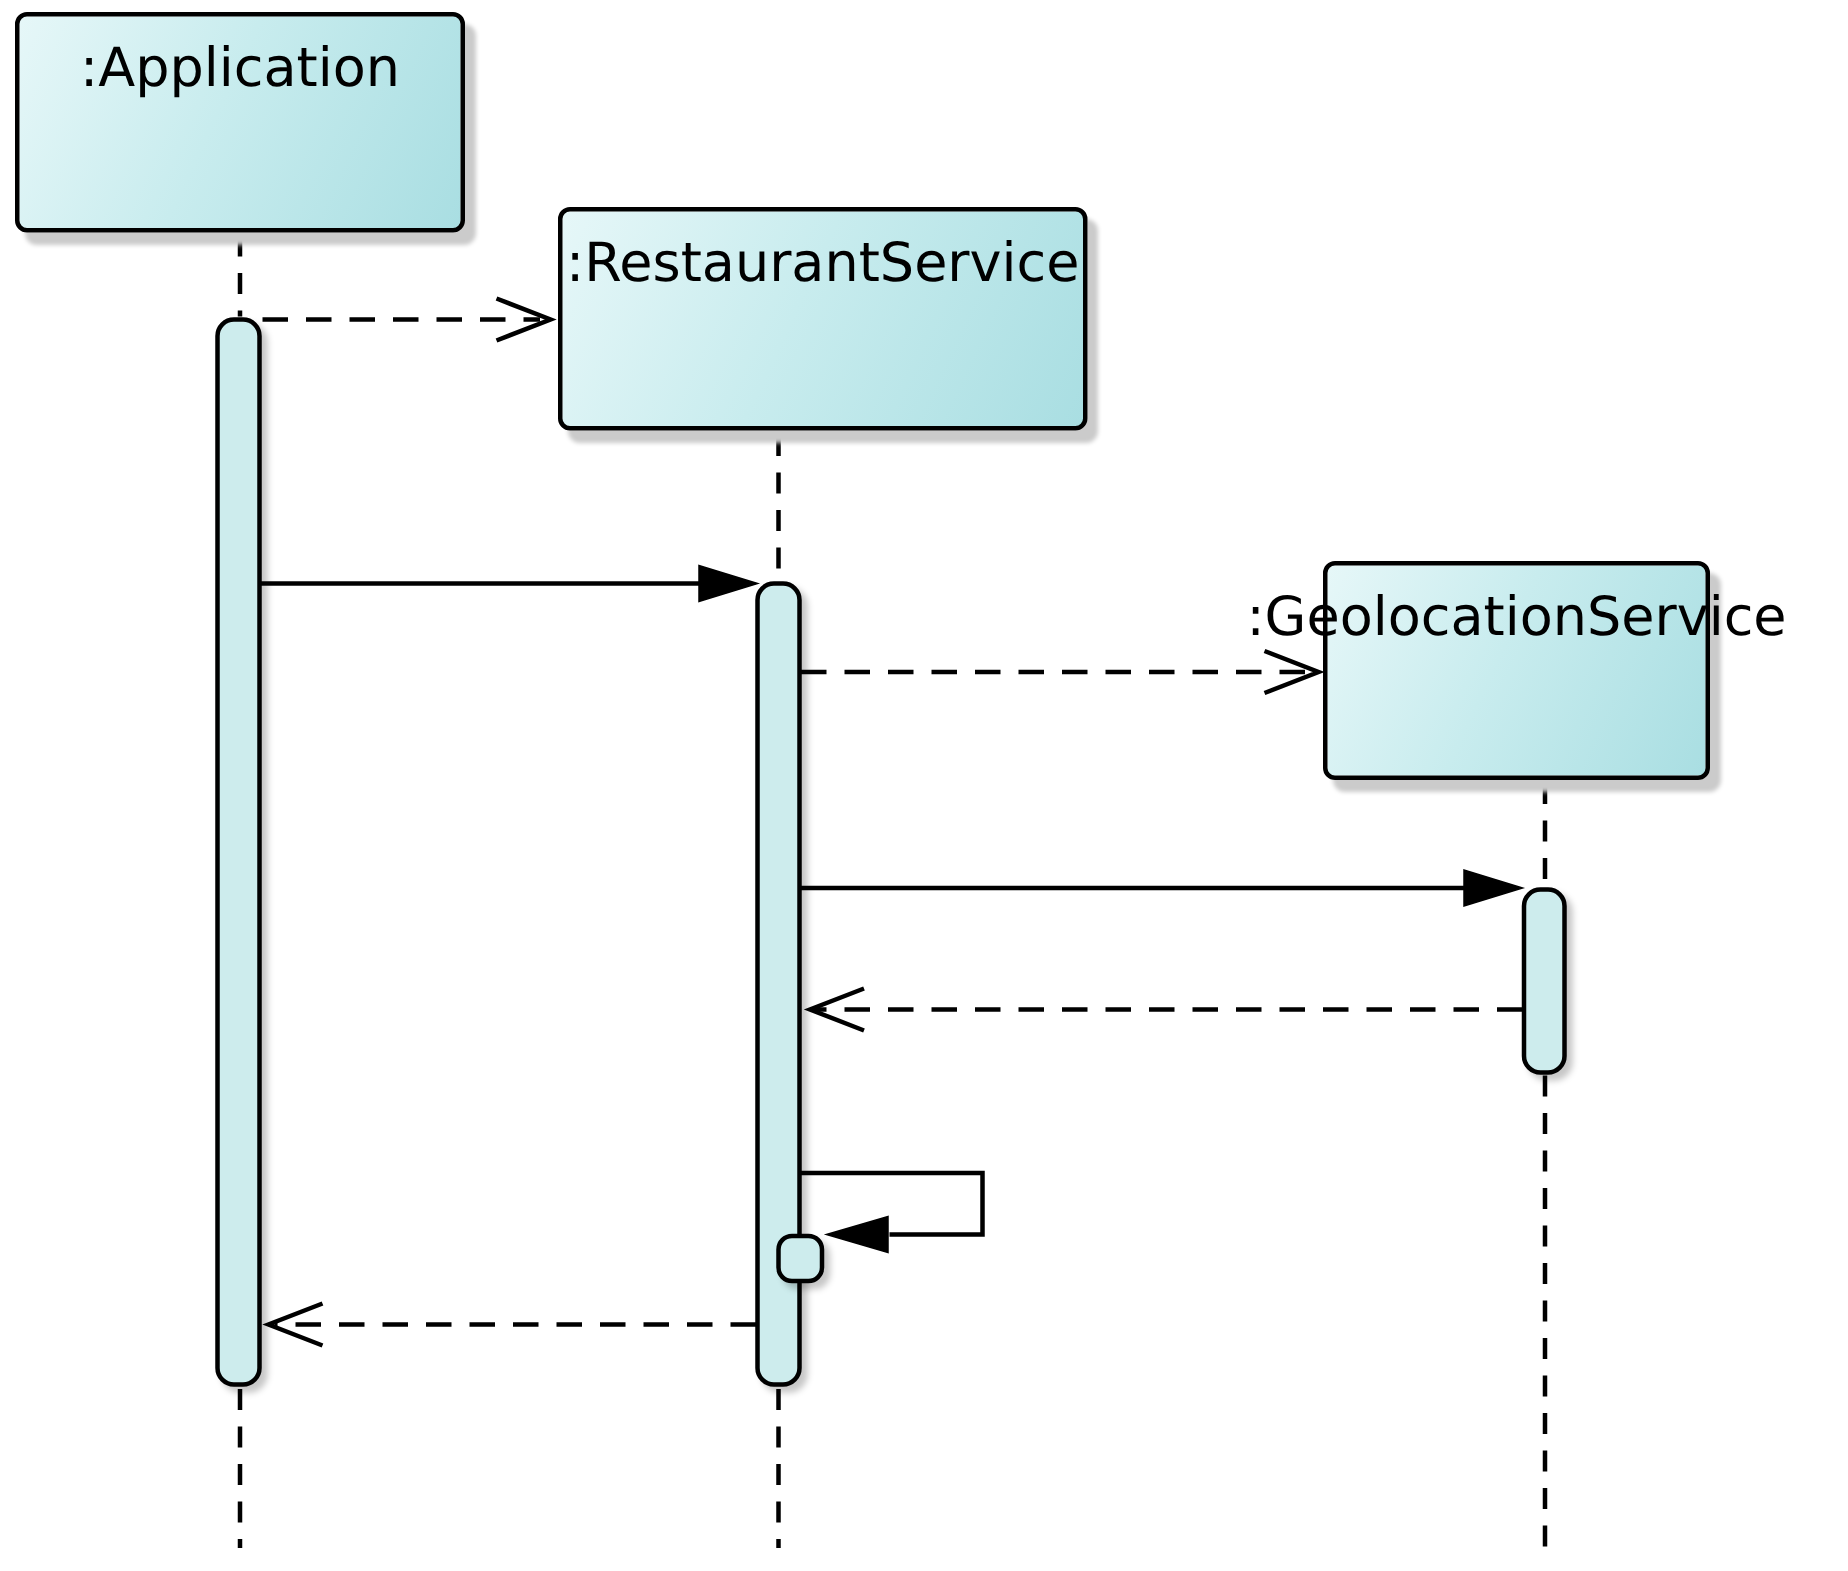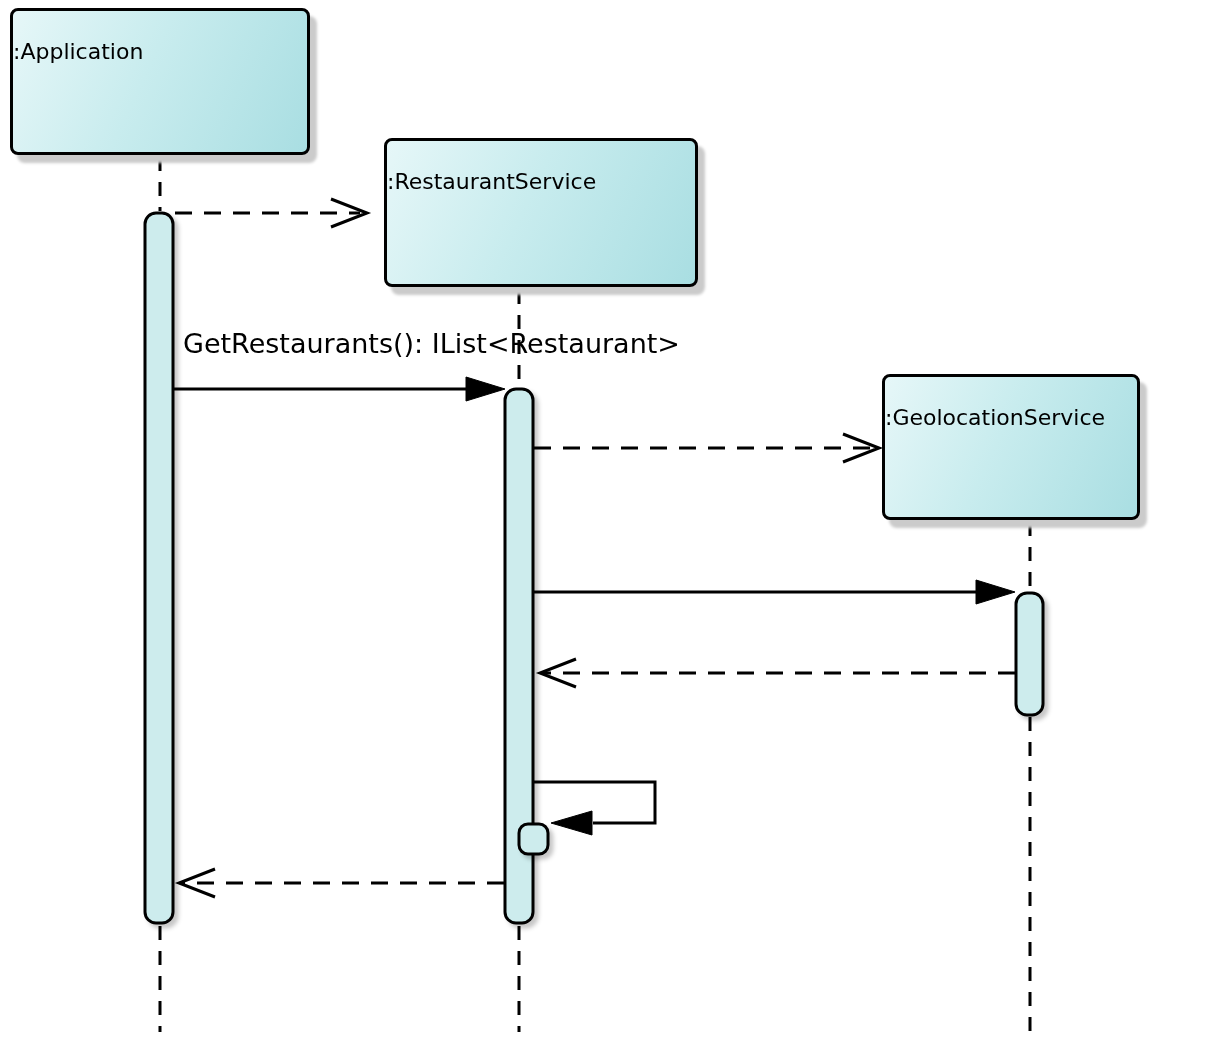--- a/index.html
+++ b/index.html
@@ -21,24 +21,24 @@
     z-index: 1;
   }
   .obj-box {
     position: absolute;
     box-sizing: border-box;
     border: 3px solid #000000;
     border-radius: 8px;
     background: linear-gradient(115deg, #e6f7f8 0%, #c8ecee 45%, #a9dee2 100%);
     box-shadow: 7px 8px 3px #cbcbcb;
     display: flex;
-    justify-content: flex-start;
+    justify-content: center;
     align-items: flex-start;
-    padding-top: 28px;
-    font-size: 22px;
+    padding-top: 14px;
+    font-size: 36px;
     color: #000000;
     z-index: 2;
   }
   .msg-label {
     position: absolute;
     font-size: 27px;
     color: #000000;
     white-space: nowrap;
     z-index: 3;
     line-height: 30px;
@@ -131,25 +131,24 @@
     <g>
       <line class="msg-line msg-dashed" x1="504" y1="883" x2="183" y2="883"></line>
       <polyline class="head-open" points="215,869 179,883 215,897"></polyline>
     </g>
   </svg>
 
   <div class="obj-box" style="left:10px; top:8px; width:300px; height:147px;">
     <span>:Application</span>
   </div>
 
-  <div class="obj-box" style="left:384px; top:138px; width:314px; height:149px;">
+  <div class="obj-box" style="left:372px; top:138px; width:353px; height:149px;">
     <span>:RestaurantService</span>
   </div>
 
   <div class="obj-box" style="left:882px; top:374px; width:258px; height:146px;">
     <span>:GeolocationService</span>
   </div>
 
-  <div class="msg-label" style="left:183px; top:329px;">GetRestaurants(): IList&lt;Restaurant&gt;</div>
 
 
 
 </div>
 
 </body></html>

